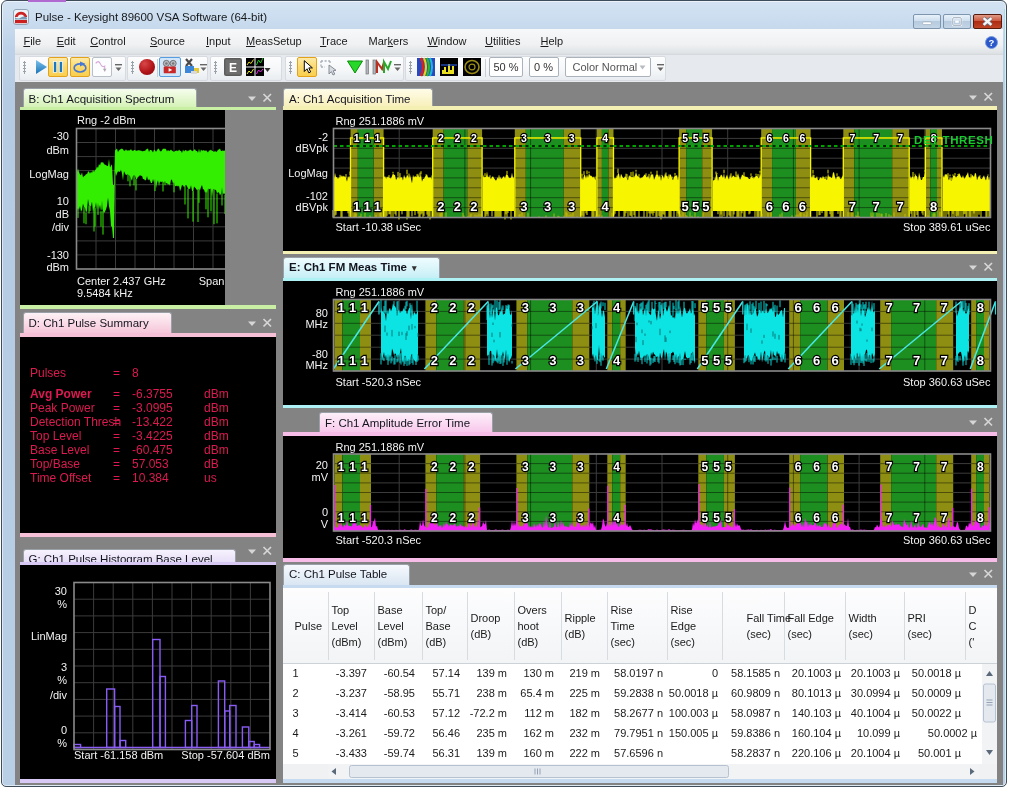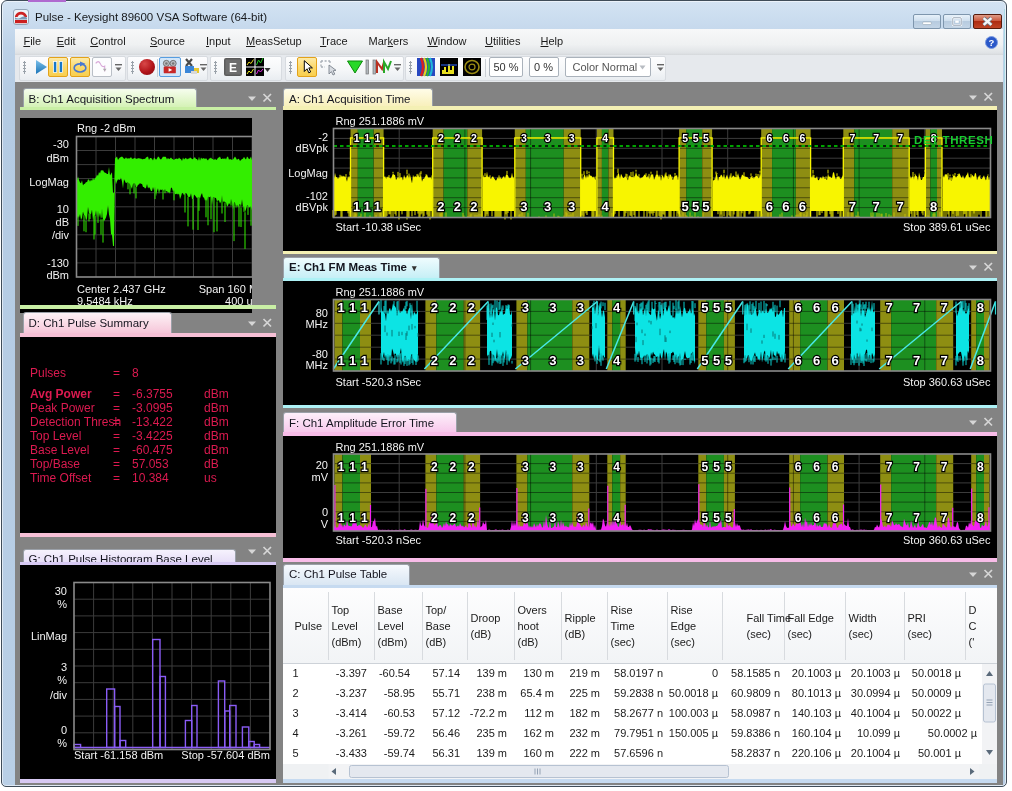--- a/index.html
+++ b/index.html
@@ -228,21 +228,21 @@
 <div id="client">
 <div class="panel" id="pB" style="left:5px;top:6.5px;width:256px;height:220.5px;">
         <div style="position:absolute;left:2.5px;top:0;height:19px;">
           <div class="tab" style="position:relative;background:linear-gradient(180deg,#f6fdee 0%,#d5f2b6 100%);">B: Ch1 Acquisition Spectrum</div>
         </div>
         <svg style="position:absolute;left:227px;top:4.5px;" width="26" height="10" viewBox="0 0 26 10">
           <path d="M1 3.5 h8 l-4 4.5 Z" fill="#d6d6d6"></path>
           <path d="M16.5 1 L24 8.5 M24 1 L16.5 8.5" stroke="#d6d6d6" stroke-width="1.7"></path>
         </svg>
         <div style="position:absolute;left:0;top:19px;width:256px;height:3px;background:#c9efa5;"></div>
-        <div class="content" style="left:0;top:22px;width:232px;height:195px;margin-top:8px;">
+        <div class="content" style="left:0;top:22px;width:205px;height:195px;">
           <svg width="256" height="195" viewBox="0 0 256 195">
             <rect width="256" height="195" fill="#000"></rect>
             <path d="M76 18.5V159M95.5 18.5V159M115 18.5V159M134.5 18.5V159M154 18.5V159M173.5 18.5V159M193 18.5V159M212.5 18.5V159M232 18.5V159M56.5 32.5H251.5M56.5 46.6H251.5M56.5 60.6H251.5M56.5 74.7H251.5M56.5 88.8H251.5M56.5 102.8H251.5M56.5 116.8H251.5M56.5 130.9H251.5M56.5 144.9H251.5" stroke="#3c3c3c" stroke-width="1" fill="none"></path>
             <path d="M57 62.1 L58 58.5 L59 62 L60 64.4 L61 65.3 L62 62.3 L63 67.4 L64 66 L65 65.7 L66 63.9 L67 64.3 L68 61.4 L69 61.5 L70 63.8 L71 61.5 L72 63.1 L73 59.7 L74 61.9 L75 60.2 L76 59.2 L77 56.5 L78 57.9 L79 54.1 L80 55.5 L81 51.9 L82 52.7 L83 51.9 L84 53.9 L85 54.7 L86 55.1 L87 55.9 L88 56.1 L89 48.9 L90 57.4 L91 55.8 L92 54.2 L93 75 L94 75 L95 40.4 L96 39.4 L97 38.6 L98 41.9 L99 40.5 L100 39.6 L101 39.1 L102 38.5 L103 39.5 L104 40.8 L105 40.7 L106 39.2 L107 40.7 L108 40.2 L109 40.4 L110 40.2 L111 39 L112 40.7 L113 40.7 L114 40.2 L115 39.7 L116 40.9 L117 40.6 L118 40.4 L119 40 L120 40.8 L121 40.4 L122 41.2 L123 41.2 L124 40.7 L125 41.1 L126 39.6 L127 39 L128 38.5 L129 41.9 L130 40.1 L131 40 L132 40.8 L133 42.6 L134 39.4 L135 40.6 L136 41.8 L137 40.6 L138 38.5 L139 38.9 L140 40.9 L141 41.6 L142 40.3 L143 38.5 L144 39.1 L145 38.5 L146 39.2 L147 41.4 L148 39.8 L149 41.2 L150 40.6 L151 39.6 L152 40.8 L153 41.3 L154 42 L155 40.9 L156 40.7 L157 40.6 L158 41.3 L159 39.6 L160 40.7 L161 41 L162 43.1 L163 39.6 L164 41.4 L165 40.4 L166 39.7 L167 41.5 L168 40.4 L169 40.7 L170 39.6 L171 39.9 L172 41.1 L173 41.2 L174 39.7 L175 39.3 L176 40.9 L177 41.1 L178 42.8 L179 38.6 L180 42.7 L181 39.5 L182 40.7 L183 40.5 L184 39.9 L185 41.2 L186 40 L187 41.4 L188 42.5 L189 40.4 L190 40.6 L191 39.6 L192 41.1 L193 41 L194 42.2 L195 40.4 L196 41.9 L197 41.5 L198 39.7 L199 39.4 L200 38.5 L201 40.9 L202 41.1 L203 40.3 L204 41.2 L205 40 L206 41.5 L207 39.1 L208 38.5 L209 41.7 L210 40.9 L211 41.6 L212 41.8 L213 41.5 L214 39.9 L215 38.5 L216 40 L217 41.9 L218 40.8 L219 41 L220 43 L221 41.9 L222 41.1 L223 40.7 L224 38.8 L225 40.6 L226 41.4 L227 38.5 L228 39.4 L229 41.3 L230 40.5 L231 38.5 L232 42.2 L233 40.1 L234 42.1 L235 39.5 L236 40.4 L237 38.5 L238 40.5 L239 41.4 L240 39.8 L241 44.4 L242 45.7 L243 45.2 L244 48.9 L245 55.8 L246 56.2 L247 57.6 L248 63.6 L249 74.8 L250 72.8 L251 86.1 L251 136.3 L250 126.2 L249 126.3 L248 119.1 L247 118.4 L246 109.6 L245 112.9 L244 109.8 L243 98.5 L242 92.1 L241 94.2 L240 83.6 L239 86 L238 89.4 L237 90.7 L236 93.3 L235 91.1 L234 91.7 L233 89.9 L232 92.5 L231 88.8 L230 88.7 L229 89.7 L228 87.4 L227 87.2 L226 91.2 L225 94.2 L224 87.8 L223 89.5 L222 81.2 L221 89.4 L220 85.7 L219 87.2 L218 89.5 L217 86.5 L216 90.5 L215 84.4 L214 84.6 L213 91.6 L212 83.9 L211 80.8 L210 86.4 L209 85.1 L208 87.4 L207 88.8 L206 84.2 L205 84.8 L204 83 L203 84.6 L202 77.2 L201 83.6 L200 85.4 L199 82.4 L198 82.3 L197 83.5 L196 80.1 L195 79.7 L194 79.4 L193 78.9 L192 86.9 L191 78.5 L190 79.1 L189 79.2 L188 78.5 L187 82.9 L186 81.4 L185 82.8 L184 79.5 L183 79.2 L182 75 L181 76.9 L180 80.6 L179 79.1 L178 79.5 L177 80.2 L176 78.7 L175 77.6 L174 76.6 L173 81.1 L172 81.1 L171 75.3 L170 79.1 L169 78.8 L168 78.9 L167 76 L166 75 L165 75.7 L164 77.2 L163 75.3 L162 75.1 L161 78.5 L160 81.2 L159 75.6 L158 76.7 L157 75.4 L156 76.2 L155 76 L154 72 L153 73.7 L152 69.9 L151 69.5 L150 75.8 L149 74 L148 74.7 L147 73.1 L146 73.5 L145 70.7 L144 72.7 L143 72 L142 71.6 L141 72.2 L140 71.3 L139 76.2 L138 70.2 L137 73 L136 78.5 L135 68.4 L134 72.6 L133 68.9 L132 72.9 L131 72.9 L130 70.6 L129 68.9 L128 70.4 L127 66.1 L126 69.9 L125 70.6 L124 69.1 L123 69 L122 65.7 L121 65.9 L120 65 L119 66.6 L118 66.8 L117 68.9 L116 69.1 L115 65.6 L114 65.4 L113 65.8 L112 71 L111 68.8 L110 65.9 L109 65.4 L108 64.5 L107 64.6 L106 65.3 L105 63.2 L104 61.2 L103 70.4 L102 63.4 L101 59.6 L100 61.7 L99 61.8 L98 61.2 L97 63.3 L96 66.3 L95 61 L94 128 L93 128 L92 116.8 L91 116.2 L90 101.2 L89 96.5 L88 87.3 L87 95.9 L86 99.6 L85 101.5 L84 103.3 L83 100.8 L82 90.4 L81 101.2 L80 94.7 L79 99.4 L78 92.5 L77 99.9 L76 92.2 L75 97.9 L74 97.6 L73 102.7 L72 91.4 L71 96.3 L70 95.8 L69 95.5 L68 88.8 L67 100.5 L66 102.9 L65 97.4 L64 97.2 L63 93.5 L62 99.7 L61 101.9 L60 96 L59 99.7 L58 98.1 L57 100.8 Z" fill="#33ee00"></path>
             <path d="M58 98.1V107.9M64 97.2V113.3M66 102.9V114.2M69 95.5V103.4M70 95.8V101M74 97.6V121.5M75 97.9V116.5M78 92.5V104.9M81 101.2V116.6M82 90.4V99.7M83 100.8V124.6M108 64.5V71.3M110 65.9V76.3M114 65.4V75.4M116 69.1V80.4M135 68.4V81.1M143 72V81.5M145 70.7V75.2M154 72V82.3M165 75.7V94.5M168 78.9V108.4M173 81.1V111.7M178 79.5V112M179 79.1V92.8M186 81.4V99.3M188 78.5V107.3M191 78.5V101.3M194 79.4V114.2M197 83.5V113.4M202 77.2V95.5M205 84.8V104M211 80.8V87.6M214 84.6V123.1M219 87.2V108.7M221 89.4V109M224 87.8V93.8M225 94.2V130.9M228 87.4V96.9M231 88.8V107.7M235 91.1V104.3M239 86V123.3M243 98.5V111.5M246 109.6V125.1M247 118.4V135.2M249 126.3V140.2M251 136.3V145.1" stroke="#33ee00" stroke-width="1" fill="none"></path>
             <rect x="56.5" y="18.5" width="195" height="140.5" fill="none" stroke="#8a8a8a" stroke-width="1.6"></rect>
             <text x="57" y="14" font-family="Liberation Sans, sans-serif" font-size="11" fill="#f2f2f2">Rng -2 dBm</text>
             <text x="49" y="30" font-family="Liberation Sans, sans-serif" font-size="11" fill="#f2f2f2" text-anchor="end">-30</text>
             <text x="49" y="44" font-family="Liberation Sans, sans-serif" font-size="11" fill="#f2f2f2" text-anchor="end">dBm</text>
             <text x="49" y="68" font-family="Liberation Sans, sans-serif" font-size="11" fill="#f2f2f2" text-anchor="end">LogMag</text>
@@ -656,21 +656,21 @@
             <text x="45" y="77" font-family="Liberation Sans, sans-serif" font-size="11" fill="#f2f2f2" text-anchor="end">-80</text>
             <text x="45" y="88" font-family="Liberation Sans, sans-serif" font-size="11" fill="#f2f2f2" text-anchor="end">MHz</text>
             <text x="52.5" y="105" font-family="Liberation Sans, sans-serif" font-size="11" fill="#f2f2f2">Start -520.3 nSec</text>
             <text x="707.5" y="105" font-family="Liberation Sans, sans-serif" font-size="11" fill="#f2f2f2" text-anchor="end">Stop 360.63 uSec</text>
           </svg>
         </div>
         <div style="position:absolute;left:0;top:148.5px;width:714.5px;height:3px;background:#aef2f6;"></div>
       </div>
       <div class="panel" id="pF" style="left:267.5px;top:330.5px;width:714.5px;height:149.5px;">
         <div style="position:absolute;left:0.5px;top:0;height:20px;">
-          <div class="tab" style="position:relative;background:linear-gradient(180deg,#fdf0fa 0%,#f8c8ec 100%);">F: Ch1 Amplitude Error Time</div>
+          <div class="tab" style="position:relative;background:linear-gradient(180deg,#fdf0fa 0%,#f8c8ec 100%);margin-left:36px;">F: Ch1 Amplitude Error Time</div>
         </div>
         <svg style="position:absolute;left:685.5px;top:5.0px;" width="26" height="10" viewBox="0 0 26 10">
           <path d="M1 3.5 h8 l-4 4.5 Z" fill="#d6d6d6"></path>
           <path d="M16.5 1 L24 8.5 M24 1 L16.5 8.5" stroke="#d6d6d6" stroke-width="1.7"></path>
         </svg>
         <div style="position:absolute;left:0;top:20px;width:714.5px;height:3.5px;background:#f8bce8;"></div>
         <div class="content" style="left:0;top:23.5px;width:714.5px;height:122.5px;">
           <svg width="714.5" height="122.5" viewBox="0 0 714.5 122.5">
             <rect width="714.5" height="122.5" fill="#000"></rect>
             <path d="M116.2 18V95M181.9 18V95M247.6 18V95M313.3 18V95M379 18V95M444.7 18V95M510.4 18V95M576.1 18V95M641.8 18V95M50.5 27.6H707.5M50.5 37.2H707.5M50.5 46.9H707.5M50.5 56.5H707.5M50.5 66.1H707.5M50.5 75.8H707.5M50.5 85.4H707.5" stroke="#3c3c3c" stroke-width="1" fill="none"></path>
@@ -817,21 +817,21 @@
             <div class="th" style="left:464px;top:0;width:57.0px;height:76px;">Fall Time<br>(sec)</div>
             <div style="position:absolute;left:562.5px;top:4px;width:1px;height:68px;background:#d8dbdf;"></div>
             <div class="th" style="left:505.0px;top:0;width:56.0px;height:76px;">Fall Edge<br>(sec)</div>
             <div style="position:absolute;left:621.5px;top:4px;width:1px;height:68px;background:#d8dbdf;"></div>
             <div class="th" style="left:566.0px;top:0;width:54.0px;height:76px;">Width<br>(sec)</div>
             <div style="position:absolute;left:682.5px;top:4px;width:1px;height:68px;background:#d8dbdf;"></div>
             <div class="th" style="left:625.0px;top:0;width:56.0px;height:76px;">PRI<br>(sec)</div>
             <div class="th" style="left:686.0px;top:0;width:27.0px;height:76px;">D<br>C<br>('</div>
             <div class="celll" style="left:10px;top:79px;">1</div>
             <div class="cellr" style="left:45.5px;top:79px;width:39.0px;">-3.397</div>
-            <div class="cellr" style="left:91.5px;top:79px;width:41.0px;text-align:center;">-60.54</div>
+            <div class="cellr" style="left:91.5px;top:79px;width:41.0px;">-60.54</div>
             <div class="cellr" style="left:139.5px;top:79px;width:38.0px;">57.14</div>
             <div class="cellr" style="left:184.5px;top:79px;width:40.0px;">139 m</div>
             <div class="cellr" style="left:231.5px;top:79px;width:40.0px;">130 m</div>
             <div class="cellr" style="left:278.5px;top:79px;width:39.0px;">219 m</div>
             <div class="cellr" style="left:324.5px;top:79px;width:56.0px;">58.0197 n</div>
             <div class="cellr" style="left:384.5px;top:79px;width:51.0px;">0</div>
             <div class="cellr" style="left:439.5px;top:79px;width:58.0px;">58.1585 n</div>
             <div class="cellr" style="left:501.5px;top:79px;width:57.0px;">20.1003 µ</div>
             <div class="cellr" style="left:562.5px;top:79px;width:55.0px;">20.1003 µ</div>
             <div class="cellr" style="left:621.5px;top:79px;width:57.0px;">50.0018 µ</div>

